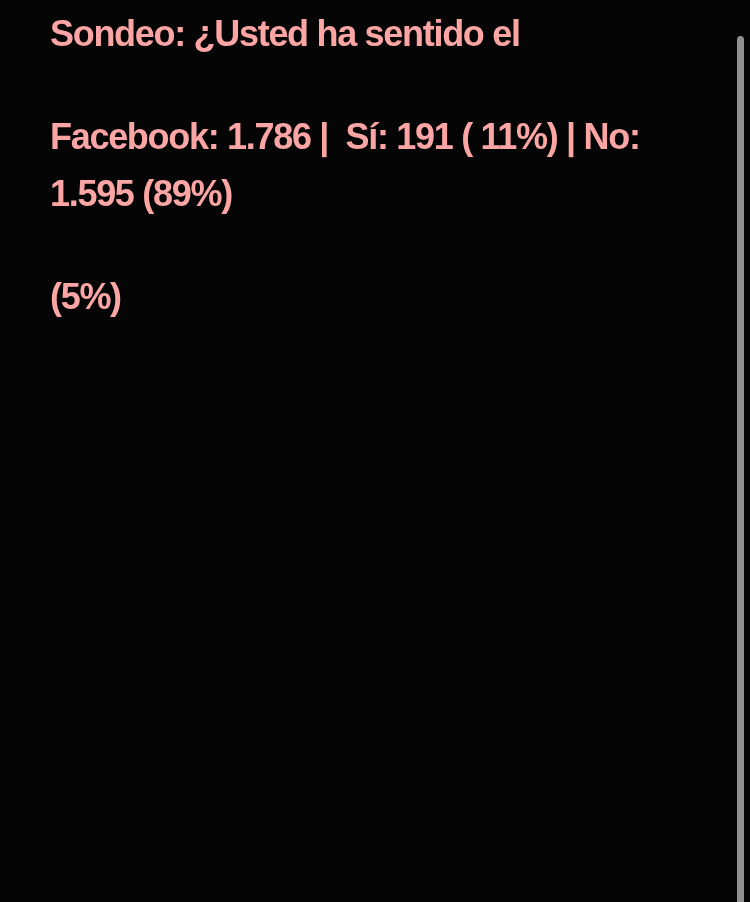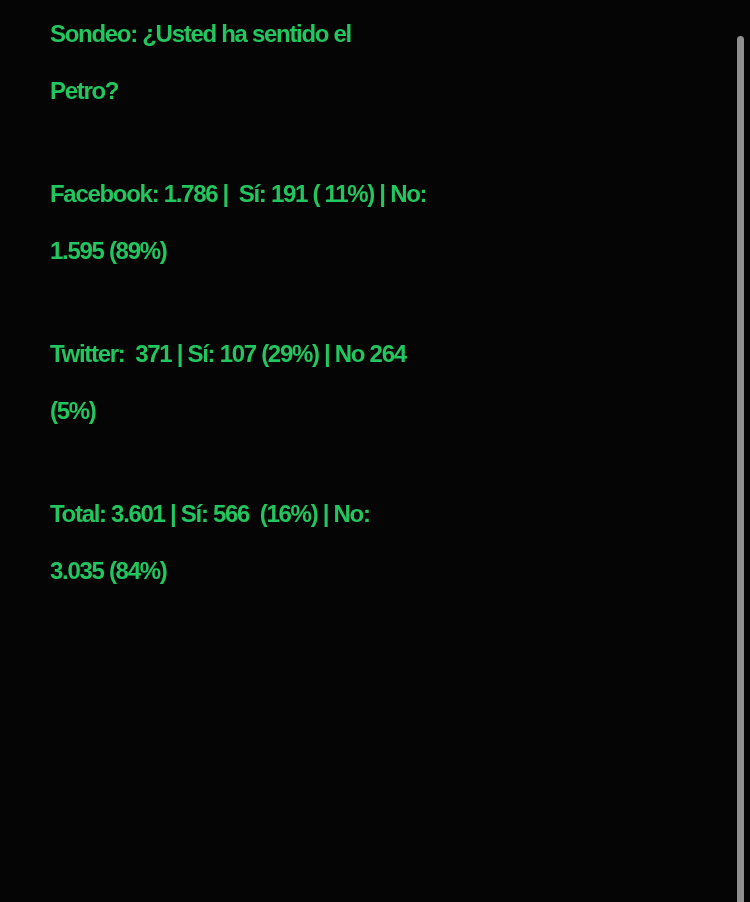--- a/index.html
+++ b/index.html
@@ -12,22 +12,22 @@
     background: #050505;
     position: relative;
     overflow: hidden;
     font-family: "Liberation Sans", sans-serif;
   }
   .content {
     box-sizing: border-box;
     width: 100%;
     height: 100%;
     padding: 5px 30px 0 50px;
-    color: #22c55e;
-    font-size: 24px;
+    color: #fca5a5;
+    font-size: 36px;
     font-weight: 700;
     line-height: 57px;
     letter-spacing: -1.3px;
   }
   p.block {
     margin: 0 0 46px 0;
   }
   p.block.question {
     margin-bottom: 40px;
   }
@@ -45,36 +45,30 @@
     border-radius: 4px;
   }
 </style>
 </head>
 <body>
 
 <div class="content">
 
   <p class="block question">
     <span class="line">Sondeo: ¿Usted ha sentido el</span>
-    <span class="line">Petro?</span>
   </p>
 
   <p class="block">
   </p>
 
   <p class="block">
     <span class="line">Facebook: 1.786 |  Sí: 191 ( 11%) | No:</span>
     <span class="line">1.595 (89%)</span>
   </p>
 
   <p class="block">
-    <span class="line">Twitter:  371 | Sí: 107 (29%) | No 264</span>
     <span class="line">(5%)</span>
   </p>
 
-  <p class="block">
-    <span class="line">Total: 3.601 | Sí: 566  (16%) | No:</span>
-    <span class="line">3.035 (84%)</span>
-  </p>
 
 </div>
 
 <div class="scrollbar-thumb"></div>
 
 </body></html>

